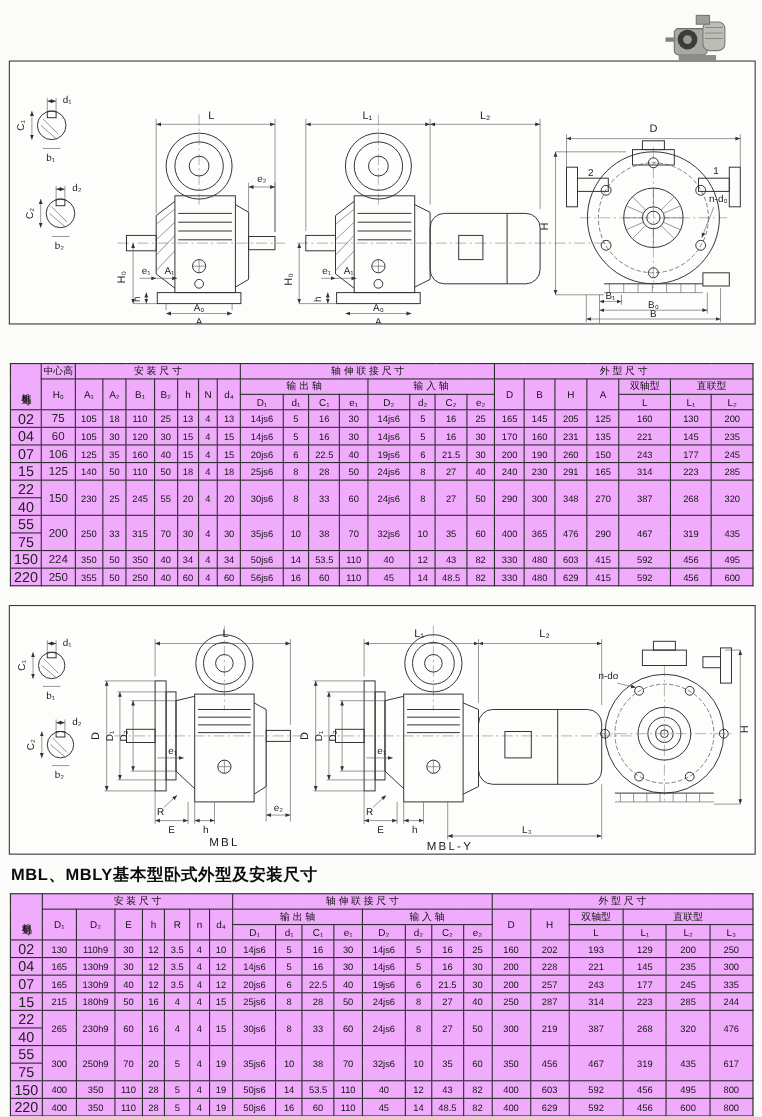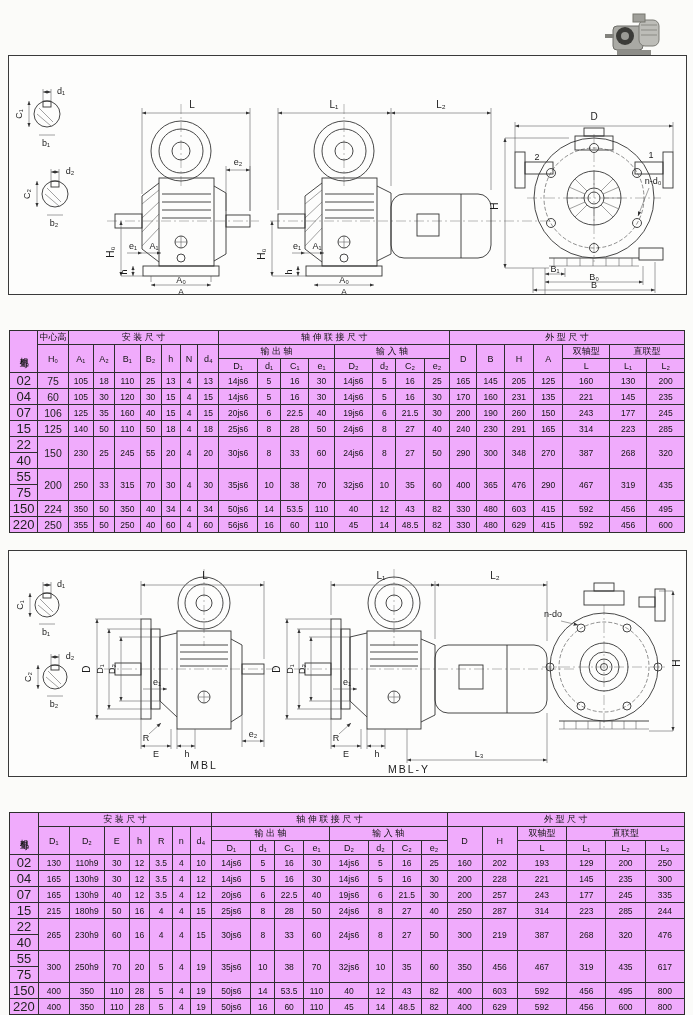--- a/index.html
+++ b/index.html
@@ -732,20 +732,21 @@
       <text class="lbl sm" x="544" y="66">n-do</text>
       <line class="thin" x1="552" y1="70" x2="569" y2="74" marker-end="url(#ar2)"></line>
       <line class="thin" x1="664" y1="40" x2="664" y2="180" marker-start="url(#ar2)" marker-end="url(#ar2)"></line>
       <line class="thin" x1="664" y1="40" x2="650" y2="40"></line>
           <line class="thin" x1="664" y1="180" x2="640" y2="180"></line>
       <text class="lbl" transform="rotate(-90 671 112)" x="671" y="112">H</text>
     </g>
   </svg>
   </div>
 
+  <h2 class="heading" id="heading2">MBL、MBLY基本型卧式外型及安装尺寸</h2>
 
   <table id="table2">
     <colgroup>
       <col style="width:28px">
         <col style="width:30px">
         <col style="width:34px">
         <col style="width:24px">
         <col style="width:20px">
       <col style="width:22px">
         <col style="width:17px">

